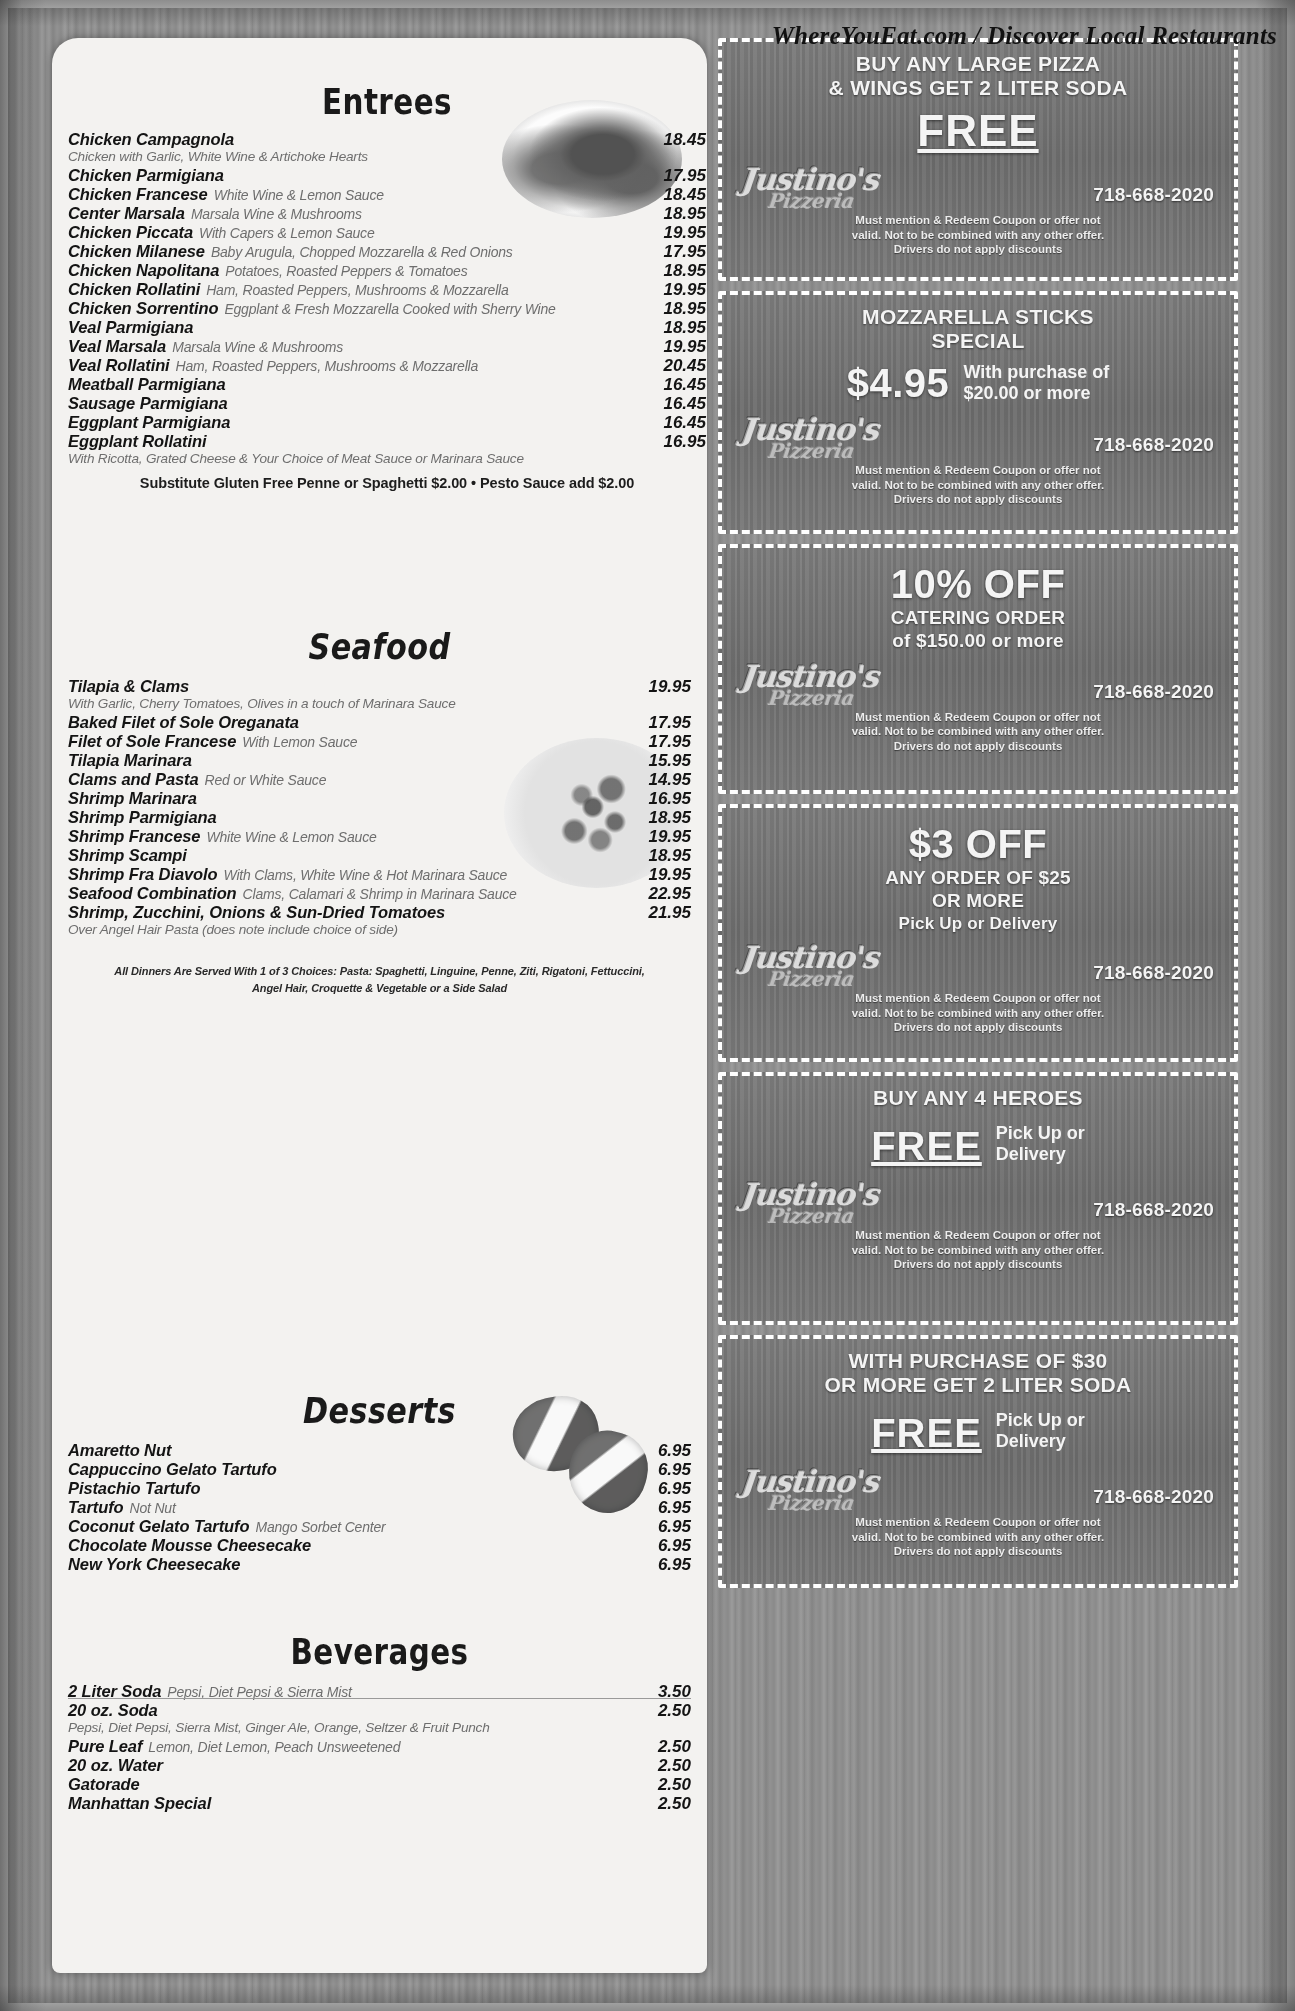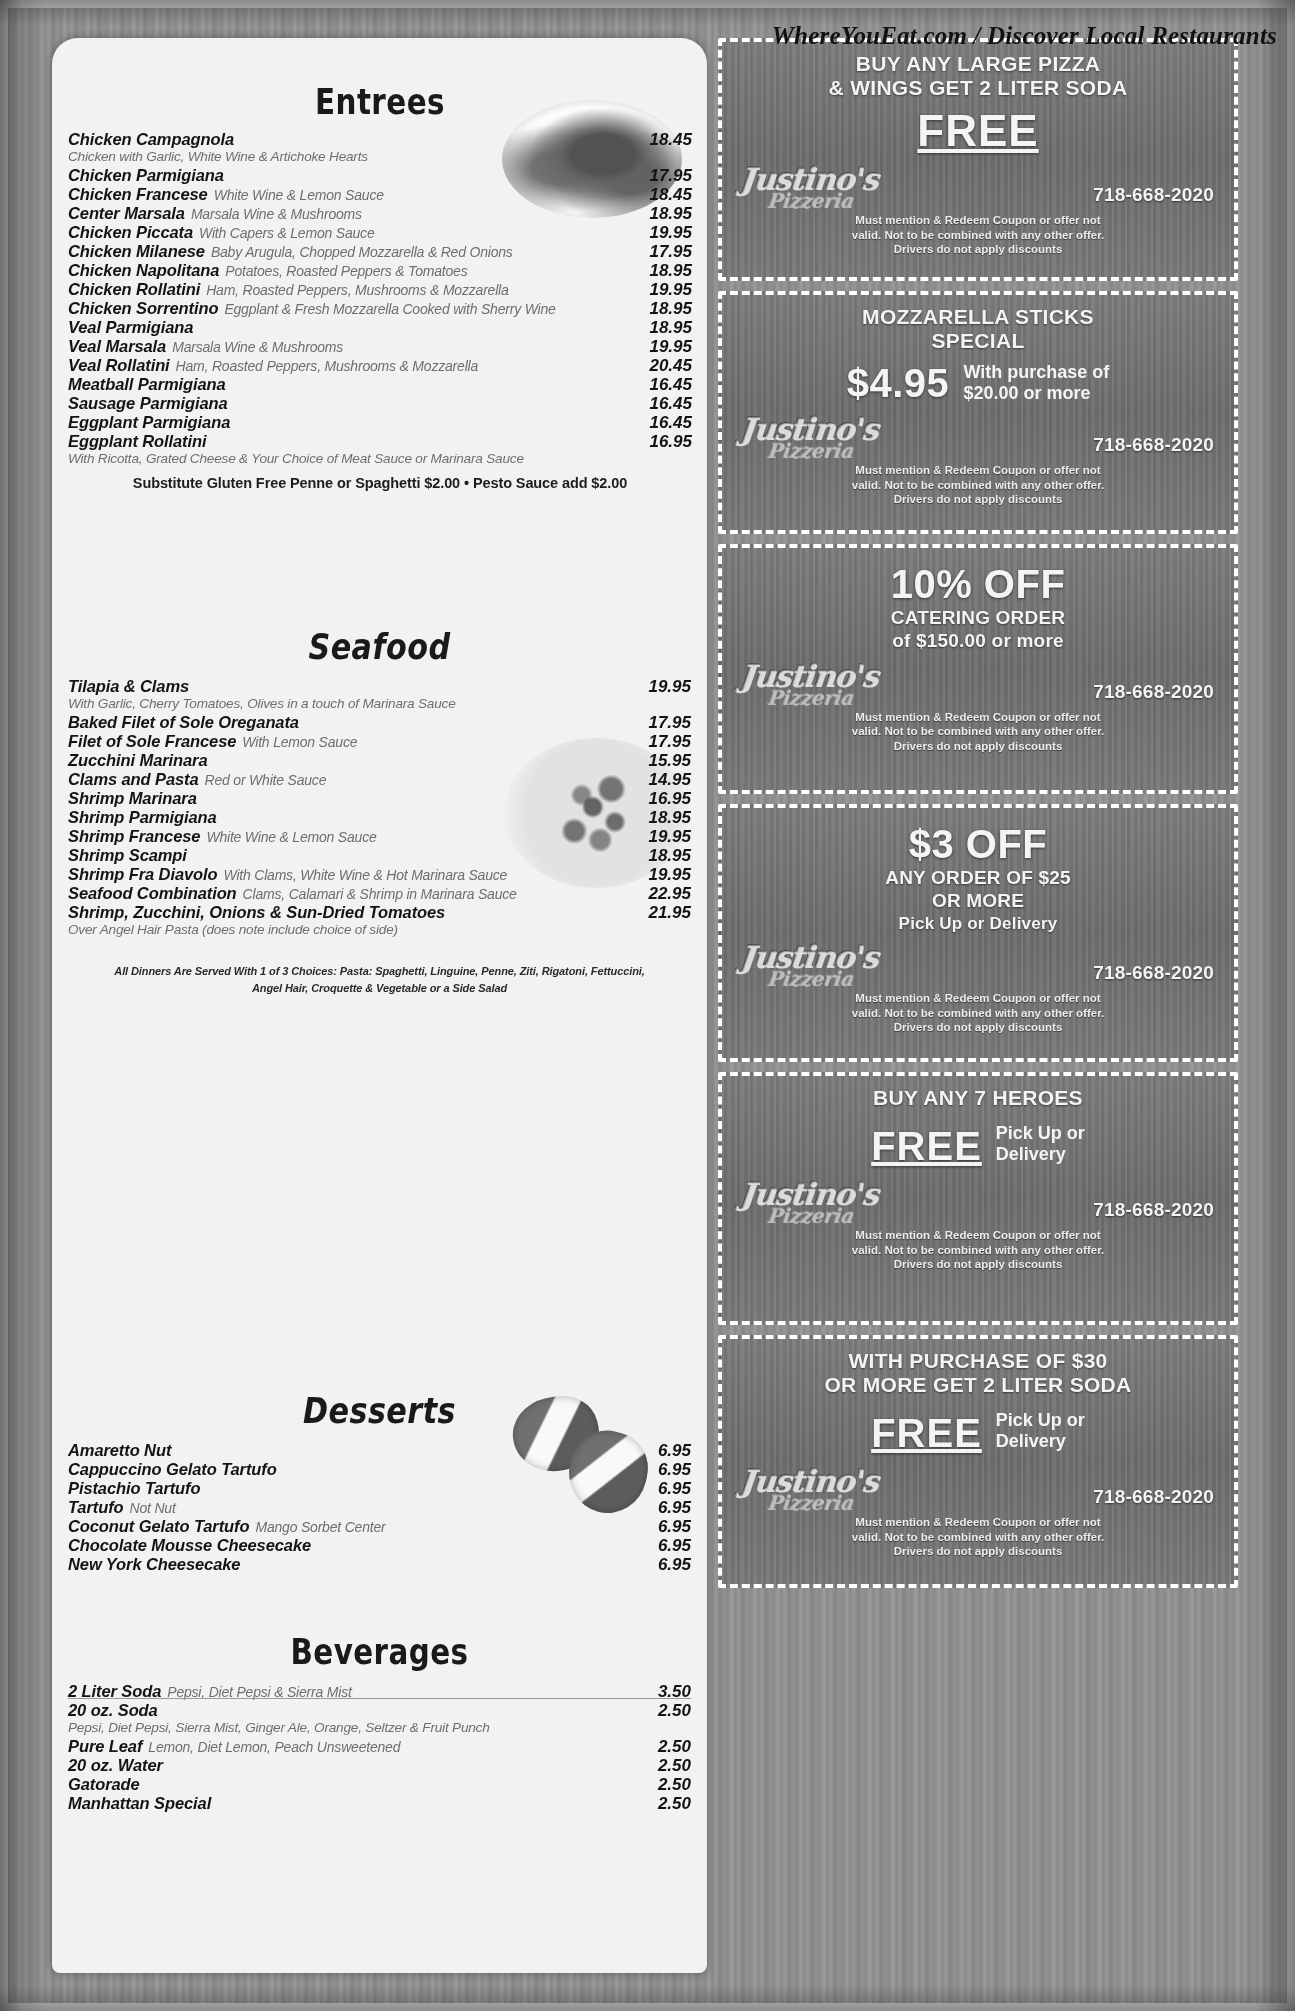--- a/index.html
+++ b/index.html
@@ -201,21 +201,21 @@
 
 <div class="watermark">WhereYouEat.com / Discover Local Restaurants</div>
 
 <div class="menu-card" id="menu-card">
   <div class="food-photo photo1"></div>
   <div class="food-photo photo2"></div>
   <div class="food-photo photo3">
     <div class="tart tartA"></div>
     <div class="tart tartB"></div>
   </div>
-<div style="position: absolute; left: 16px; right: 15px; top: 44px;">
+<div style="position: absolute; left: 16px; right: 1px; top: 44px;">
       <div class="sec-title" style="font-size: 35px; margin-bottom: 8px;">Entrees</div>
       <div class="row">
         <span class="nm">Chicken Campagnola</span>
         <span class="sp"></span>
         <span class="pr">18.45</span>
       </div>
       <div class="subdesc">Chicken with Garlic, White Wine &amp; Artichoke Hearts</div>
       <div class="row">
         <span class="nm">Chicken Parmigiana</span>
         <span class="sp"></span>
@@ -316,21 +316,21 @@
         <span class="sp"></span>
         <span class="pr">17.95</span>
       </div>
       <div class="row">
         <span class="nm">Filet of Sole Francese</span>
         <span class="ds">With Lemon Sauce</span>
         <span class="sp"></span>
         <span class="pr">17.95</span>
       </div>
       <div class="row">
-        <span class="nm">Zucchini Marinara</span>
+        <span class="nm">Tilapia Marinara</span>
         <span class="sp"></span>
         <span class="pr">15.95</span>
       </div>
       <div class="row">
         <span class="nm">Clams and Pasta</span>
         <span class="ds">Red or White Sauce</span>
         <span class="sp"></span>
         <span class="pr">14.95</span>
       </div>
       <div class="row">
@@ -535,21 +535,21 @@
         <div class="phone">718-668-2020</div>
       </div>
       <div class="fine">
         <div>Must mention &amp; Redeem Coupon or offer not</div>
         <div>valid. Not to be combined with any other offer.</div>
         <div>Drivers do not apply discounts</div>
       </div>
     </div>
     <div class="coupon" style="height: 253px;">
       <div class="c-head">
-        <div>BUY ANY 7 HEROES</div>
+        <div>BUY ANY 4 HEROES</div>
       </div>
       <div class="inline-row" style="margin-top: 8px;">
         <div class="c-free c-free-sm">FREE</div>
         <div class="rhs">
           <div>Pick Up or</div>
           <div>Delivery</div>
         </div>
       </div>
       <div class="logo-line">
         <div class="brand">

